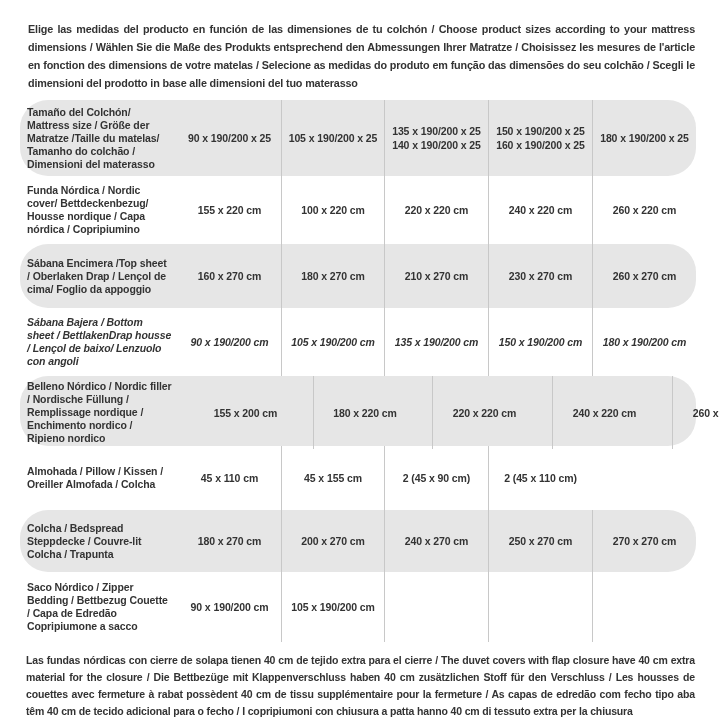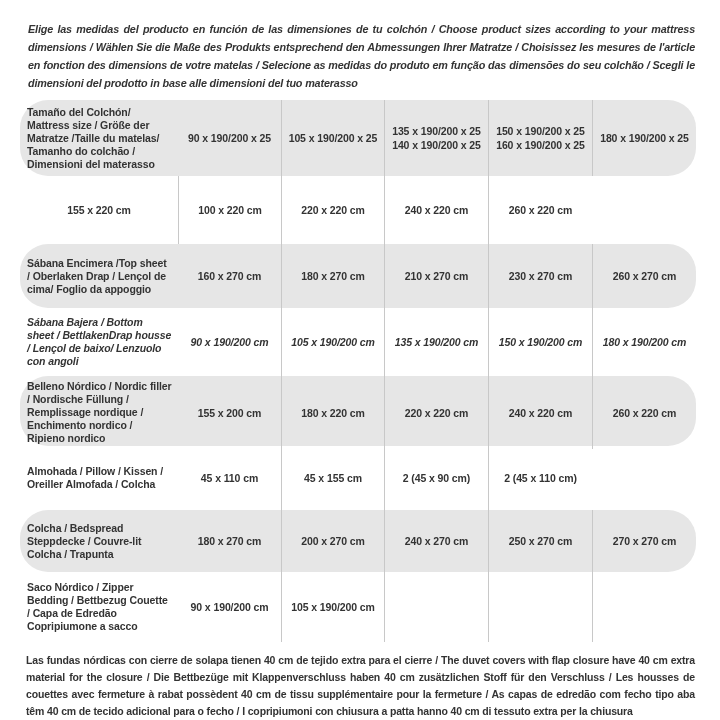--- a/index.html
+++ b/index.html
@@ -12,21 +12,20 @@
   }
   .page{width:720px;height:720px;background:#fff;overflow:hidden;}
   .header-note{
     margin:20px 25px 6px 28px;
     font-size:10.8px;
     font-weight:bold;
     line-height:18px;
     letter-spacing:-0.15px;
     text-align:justify;
     color:#333;
-    font-style:italic;
   }
   .sizes-table{
     margin:8px 20px 0 20px;
     width:676px;
   }
   .trow{
     display:grid;
     grid-template-columns:158px 103px 103px 104px 104px 104px;
     align-items:stretch;
   }
@@ -62,21 +61,21 @@
     margin:10px 25px 0 26px;
     font-size:10.5px;
     font-weight:bold;
     line-height:17px;
     letter-spacing:-0.15px;
     text-align:justify;
     color:#333;
   }
   
   .r0{height:76px;} .r1{height:68px;} .r2{height:64px;} .r3{height:68px;font-style:italic;}
-  .r4{height:70px;} .r5{height:64px;} .r6{height:62px;} .r7{height:70px;}
+  .r4{height:70px;gap:16px;} .r5{height:64px;} .r6{height:62px;} .r7{height:70px;}
 </style>
 </head>
 <body>
 
 <div class="page">
 
   <p class="header-note">Elige las medidas del producto en función de las dimensiones de tu colchón / Choose product sizes according to your mattress dimensions / Wählen Sie die Maße des Produkts entsprechend den Abmessungen Ihrer Matratze / Choisissez les mesures de l'article en fonction des dimensions de votre matelas / Selecione as medidas do produto em função das dimensões do seu colchão / Scegli le dimensioni del prodotto in base alle dimensioni del tuo materasso</p>
 
   <div class="sizes-table">
 
@@ -85,20 +84,21 @@
       <div class="value-cell">90 x 190/200 x 25</div>
       <div class="value-cell">105 x 190/200 x 25</div>
       <div class="value-cell">135 x 190/200 x 25
 140 x 190/200 x 25</div>
       <div class="value-cell">150 x 190/200 x 25
 160 x 190/200 x 25</div>
       <div class="value-cell">180 x 190/200 x 25</div>
     </div>
 
     <div class="trow white r1">
+      <div class="label-cell">Funda Nórdica /  Nordic cover/ Bettdeckenbezug/ Housse nordique  / Capa nórdica / Copripiumino</div>
       <div class="value-cell">155 x 220 cm</div>
       <div class="value-cell">100 x 220 cm</div>
       <div class="value-cell">220 x 220 cm</div>
       <div class="value-cell">240 x 220 cm</div>
       <div class="value-cell">260 x 220 cm</div>
     </div>
 
     <div class="trow gray r2">
       <div class="label-cell">Sábana Encimera /Top sheet / Oberlaken Drap / Lençol de cima/ Foglio da appoggio</div>
       <div class="value-cell">160 x 270 cm</div>

